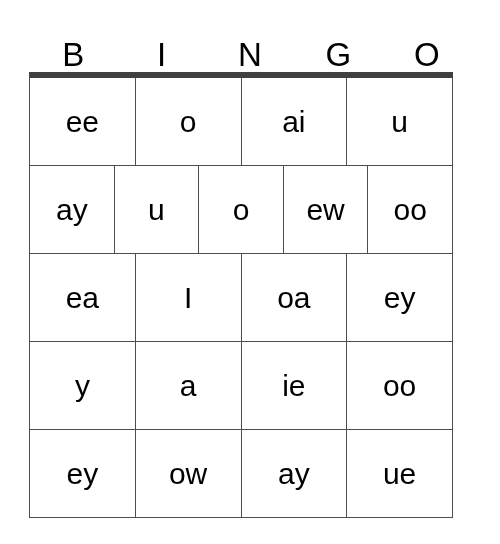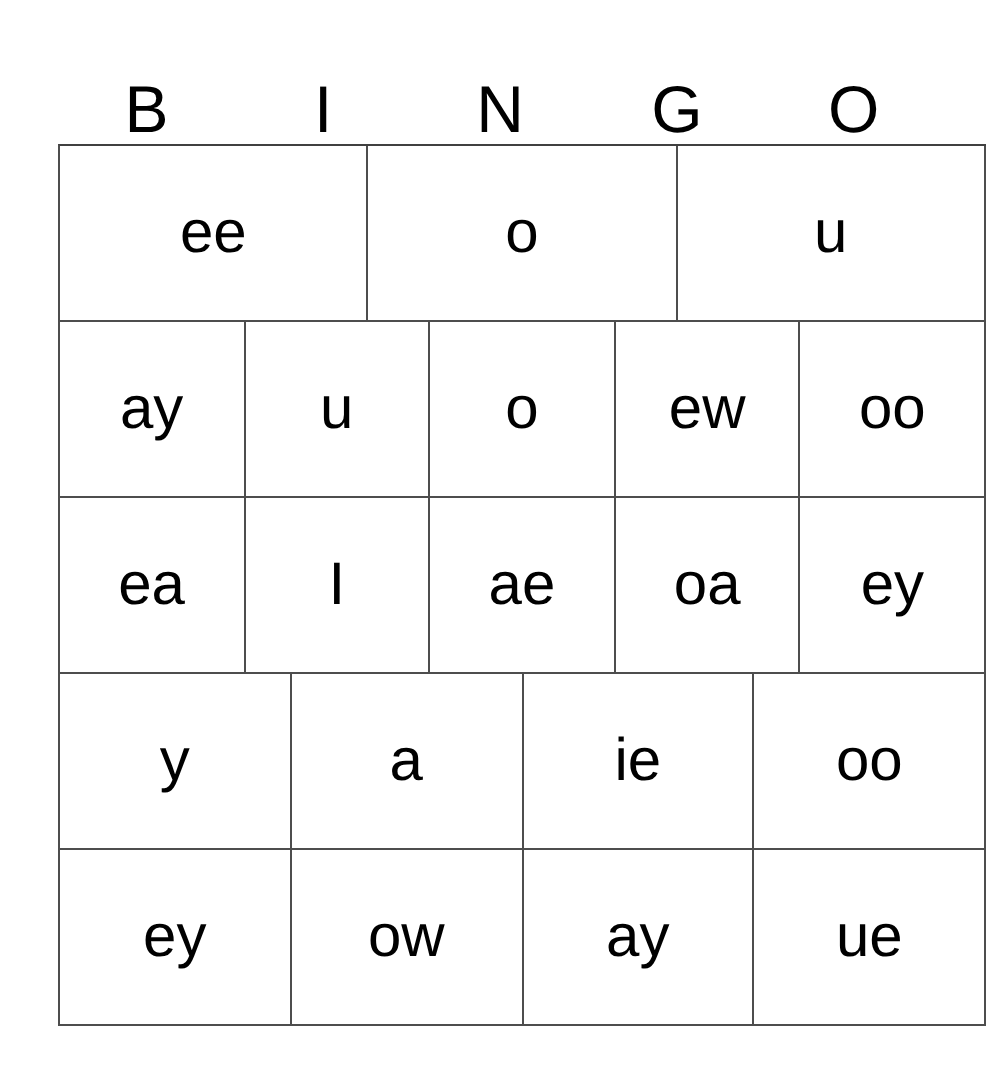--- a/index.html
+++ b/index.html
@@ -35,22 +35,22 @@
     justify-content: center;
     font-size: 33px;
     line-height: 34px;
     font-weight: 400;
     letter-spacing: 0;
     color: #000000;
   }
 
   
   .grid {
-    width: 464px;
-    border-top: 1px solid #404040;
+    width: 424px;
+    border-top: 6px solid #404040;
     border-left: 1px solid #4d4d4d;
     box-sizing: border-box;
     background: #ffffff;
   }
   .grid-row {
     display: flex;
     width: 100%;
   }
   .grid-cell {
     flex: 1 1 0;
@@ -79,35 +79,35 @@
     <div class="header-cell">N</div>
     <div class="header-cell">G</div>
     <div class="header-cell">O</div>
   </div>
 
   <div class="grid">
 
     <div class="grid-row">
       <div class="grid-cell">ee</div>
       <div class="grid-cell">o</div>
+      <div class="grid-cell">ai</div>
       <div class="grid-cell">u</div>
     </div>
 
     <div class="grid-row">
       <div class="grid-cell">ay</div>
       <div class="grid-cell">u</div>
       <div class="grid-cell">o</div>
       <div class="grid-cell">ew</div>
       <div class="grid-cell">oo</div>
     </div>
 
     <div class="grid-row">
       <div class="grid-cell">ea</div>
       <div class="grid-cell">I</div>
-      <div class="grid-cell">ae</div>
       <div class="grid-cell">oa</div>
       <div class="grid-cell">ey</div>
     </div>
 
     <div class="grid-row">
       <div class="grid-cell">y</div>
       <div class="grid-cell">a</div>
       <div class="grid-cell">ie</div>
       <div class="grid-cell">oo</div>
     </div>

